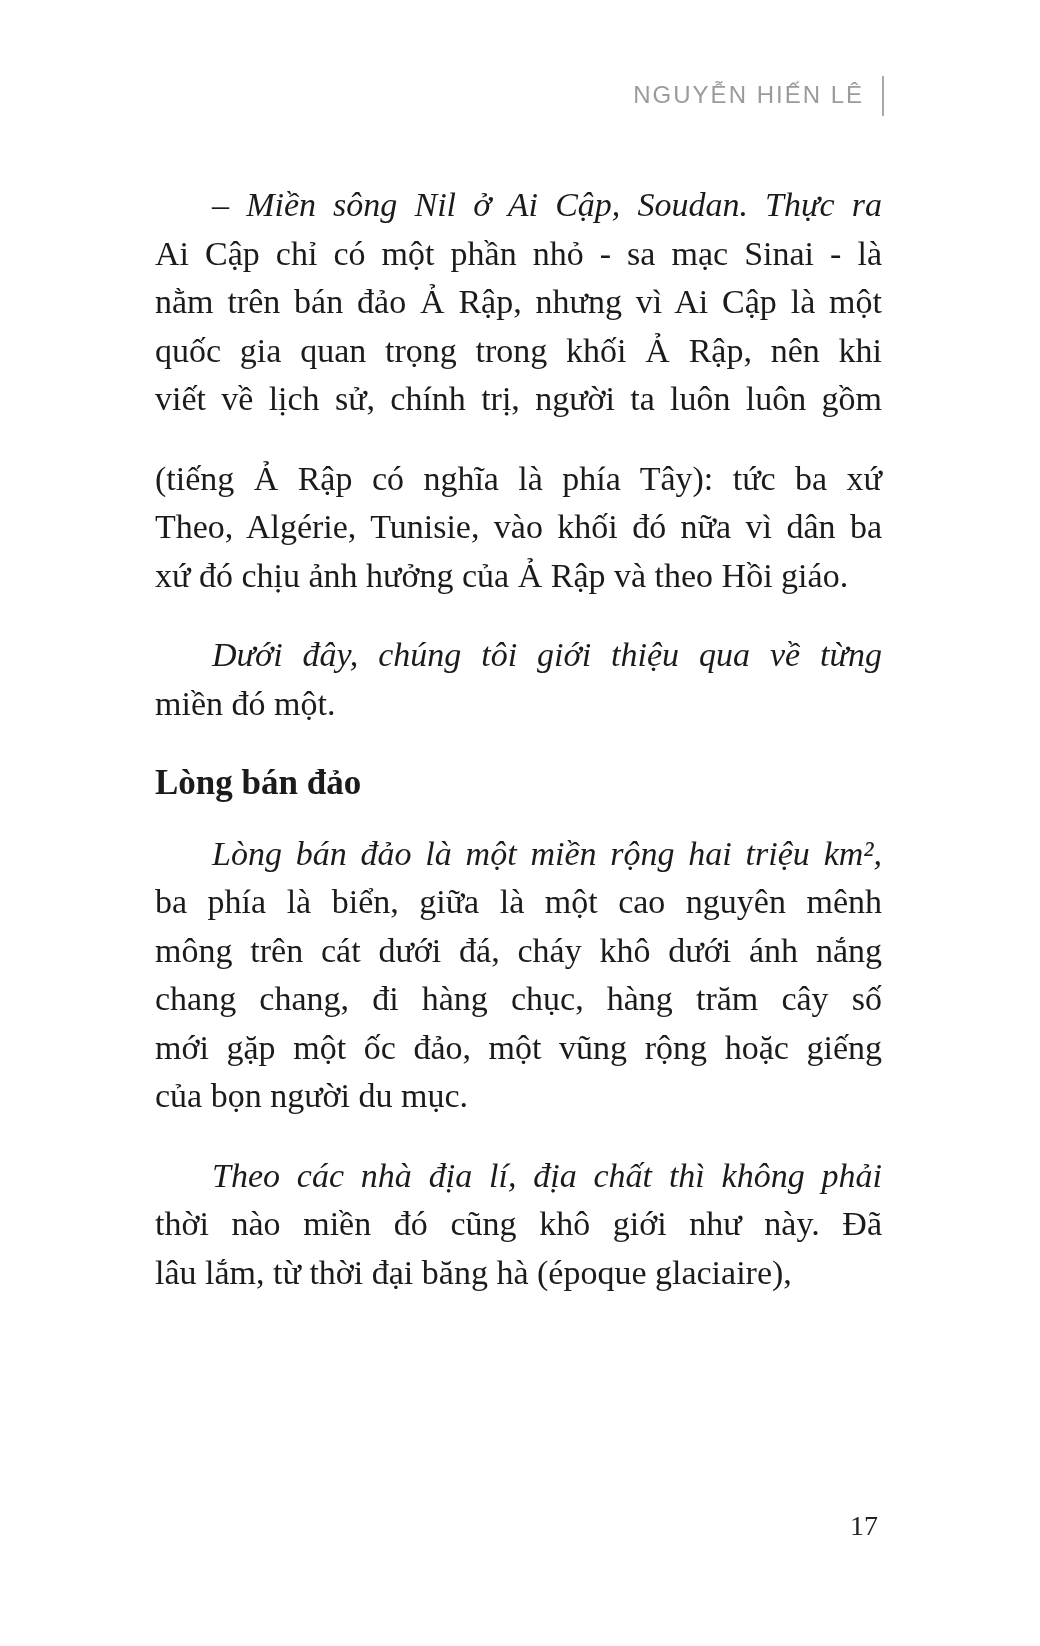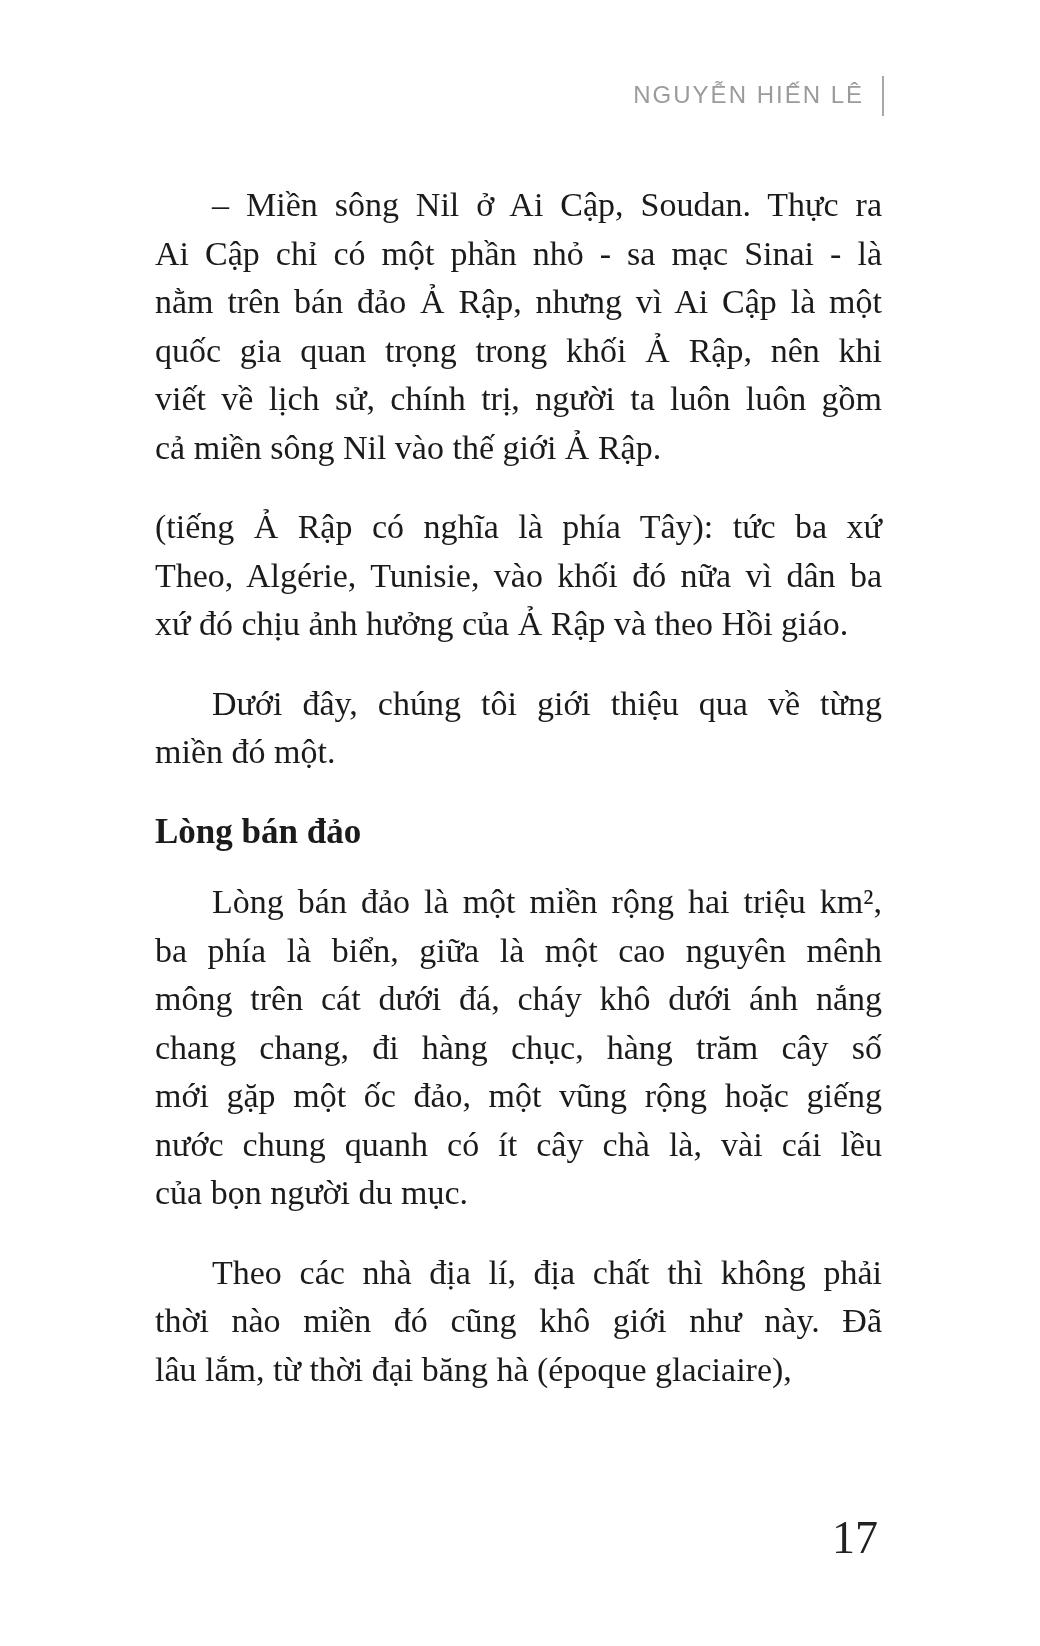--- a/index.html
+++ b/index.html
@@ -46,83 +46,80 @@
     top: 181px;
     width: 727px;
     font-size: 34px;
     line-height: 48.5px;
   }
   .paragraph { margin-bottom: 31px; }
   .paragraph .line {
     text-align: justify;
     text-align-last: justify;
   }
-  .paragraph .line.first { text-indent: 57px; }
+  .paragraph .line.first { text-indent: 57px; font-style: italic; }
   .paragraph .line.last { text-align-last: left; }
 
   .heading {
     font-weight: bold;
     font-size: 35px;
     line-height: 48.5px;
     margin: 18px 0 22px 0;
   }
   .heading .line {
     text-align: left;
     text-align-last: left;
     text-indent: 0;
   }
 
   .page-number {
     position: absolute;
     right: 162px;
     top: 1506px;
-    font-size: 46px;
+    font-size: 28px;
     line-height: 40px;
     color: #222222;
-    margin-top: 12px;
   }
 </style>
 </head>
 <body>
 
 <div class="page">
 
   <div class="running-header">
     <span class="author-name">NGUYỄN HIẾN LÊ</span>
     <span class="header-bar"></span>
   </div>
 
   <div class="body-text">
       <div class="paragraph">
         <div class="line first">– Miền sông Nil ở Ai Cập, Soudan. Thực ra</div>
         <div class="line">Ai Cập chỉ có một phần nhỏ - sa mạc Sinai - là</div>
         <div class="line">nằm trên bán đảo Ả Rập, nhưng vì Ai Cập là một</div>
         <div class="line">quốc gia quan trọng trong khối Ả Rập, nên khi</div>
         <div class="line">viết về lịch sử, chính trị, người ta luôn luôn gồm</div>
-        <div class="line last">cả miền sông Nil vào thế giới Ả Rập.</div>
       </div>
       <div class="paragraph">
         <div class="line">(tiếng Ả Rập có nghĩa là phía Tây): tức ba xứ</div>
         <div class="line">Theo, Algérie, Tunisie, vào khối đó nữa vì dân ba</div>
         <div class="line last">xứ đó chịu ảnh hưởng của Ả Rập và theo Hồi giáo.</div>
       </div>
       <div class="paragraph">
         <div class="line first">Dưới đây, chúng tôi giới thiệu qua về từng</div>
         <div class="line last">miền đó một.</div>
       </div>
       <h2 class="heading">
         <div class="line first last">Lòng bán đảo</div>
       </h2>
       <div class="paragraph">
         <div class="line first">Lòng bán đảo là một miền rộng hai triệu km²,</div>
         <div class="line">ba phía là biển, giữa là một cao nguyên mênh</div>
         <div class="line">mông trên cát dưới đá, cháy khô dưới ánh nắng</div>
         <div class="line">chang chang, đi hàng chục, hàng trăm cây số</div>
         <div class="line">mới gặp một ốc đảo, một vũng rộng hoặc giếng</div>
-        <div class="line">nước chung quanh có ít cây chà là, vài cái lều</div>
         <div class="line last">của bọn người du mục.</div>
       </div>
       <div class="paragraph">
         <div class="line first">Theo các nhà địa lí, địa chất thì không phải</div>
         <div class="line">thời nào miền đó cũng khô giới như này. Đã</div>
         <div class="line last">lâu lắm, từ thời đại băng hà (époque glaciaire),</div>
       </div>
     </div>
 
   <div class="page-number">17</div>

